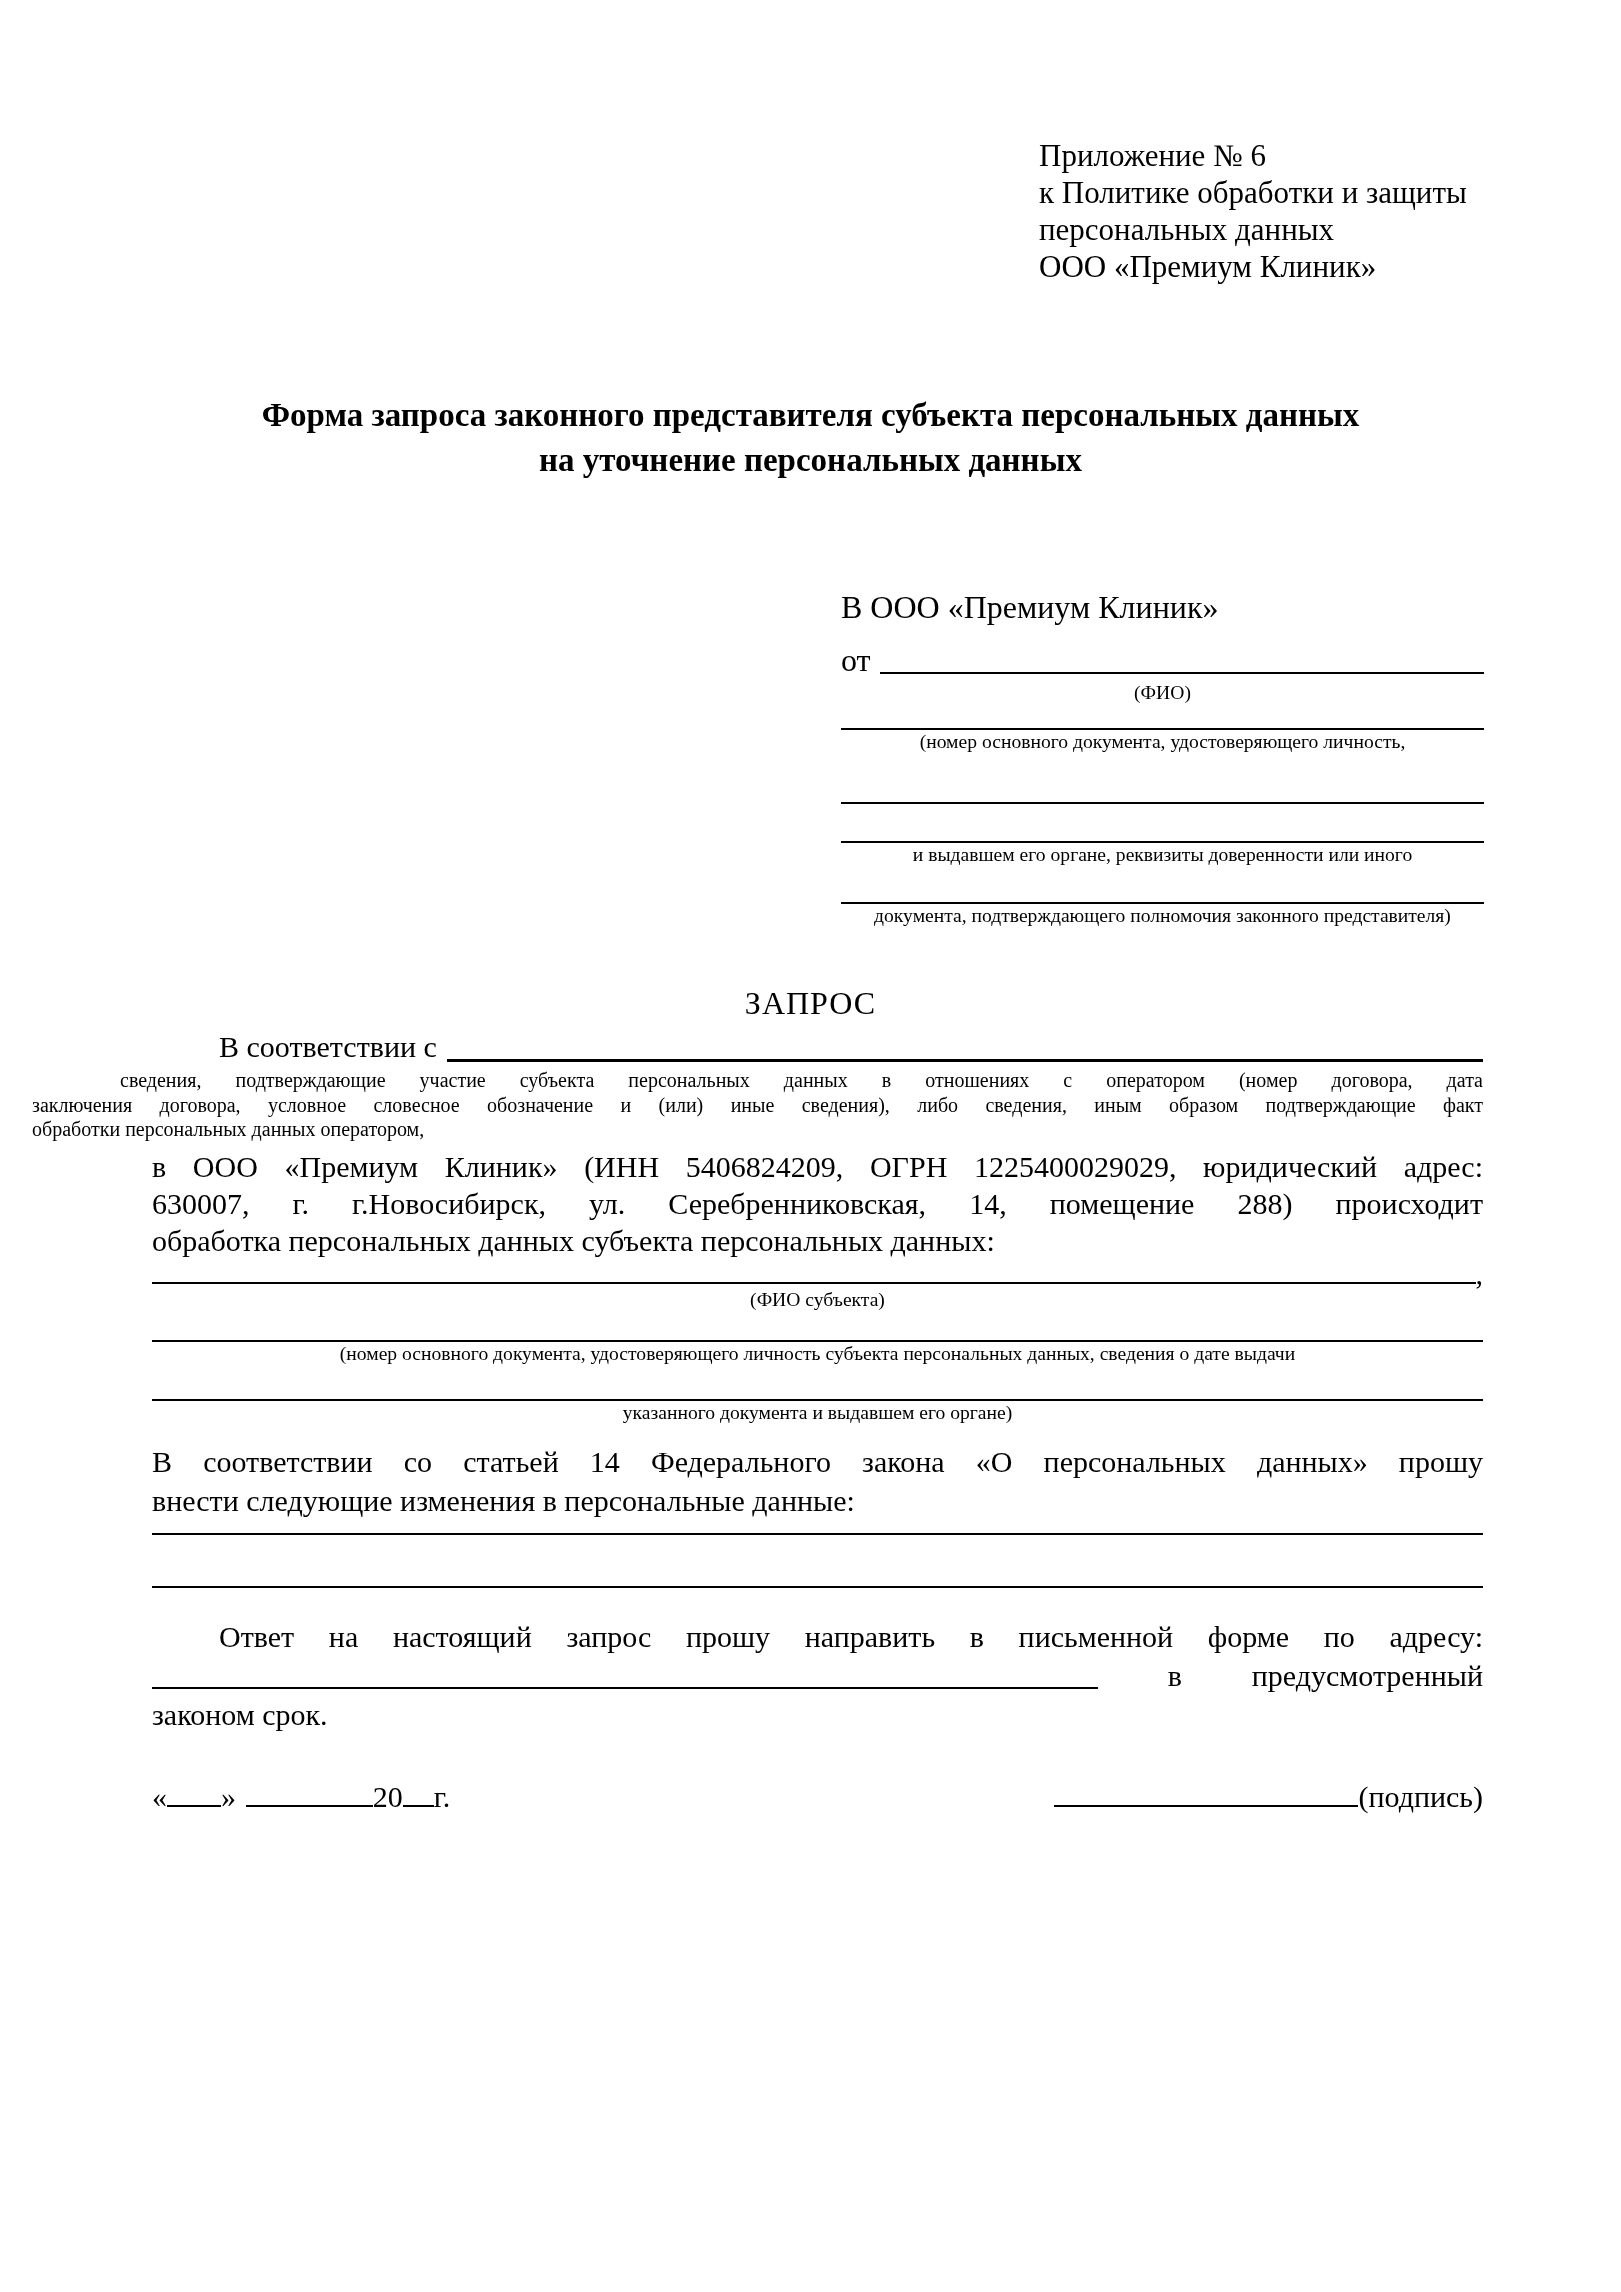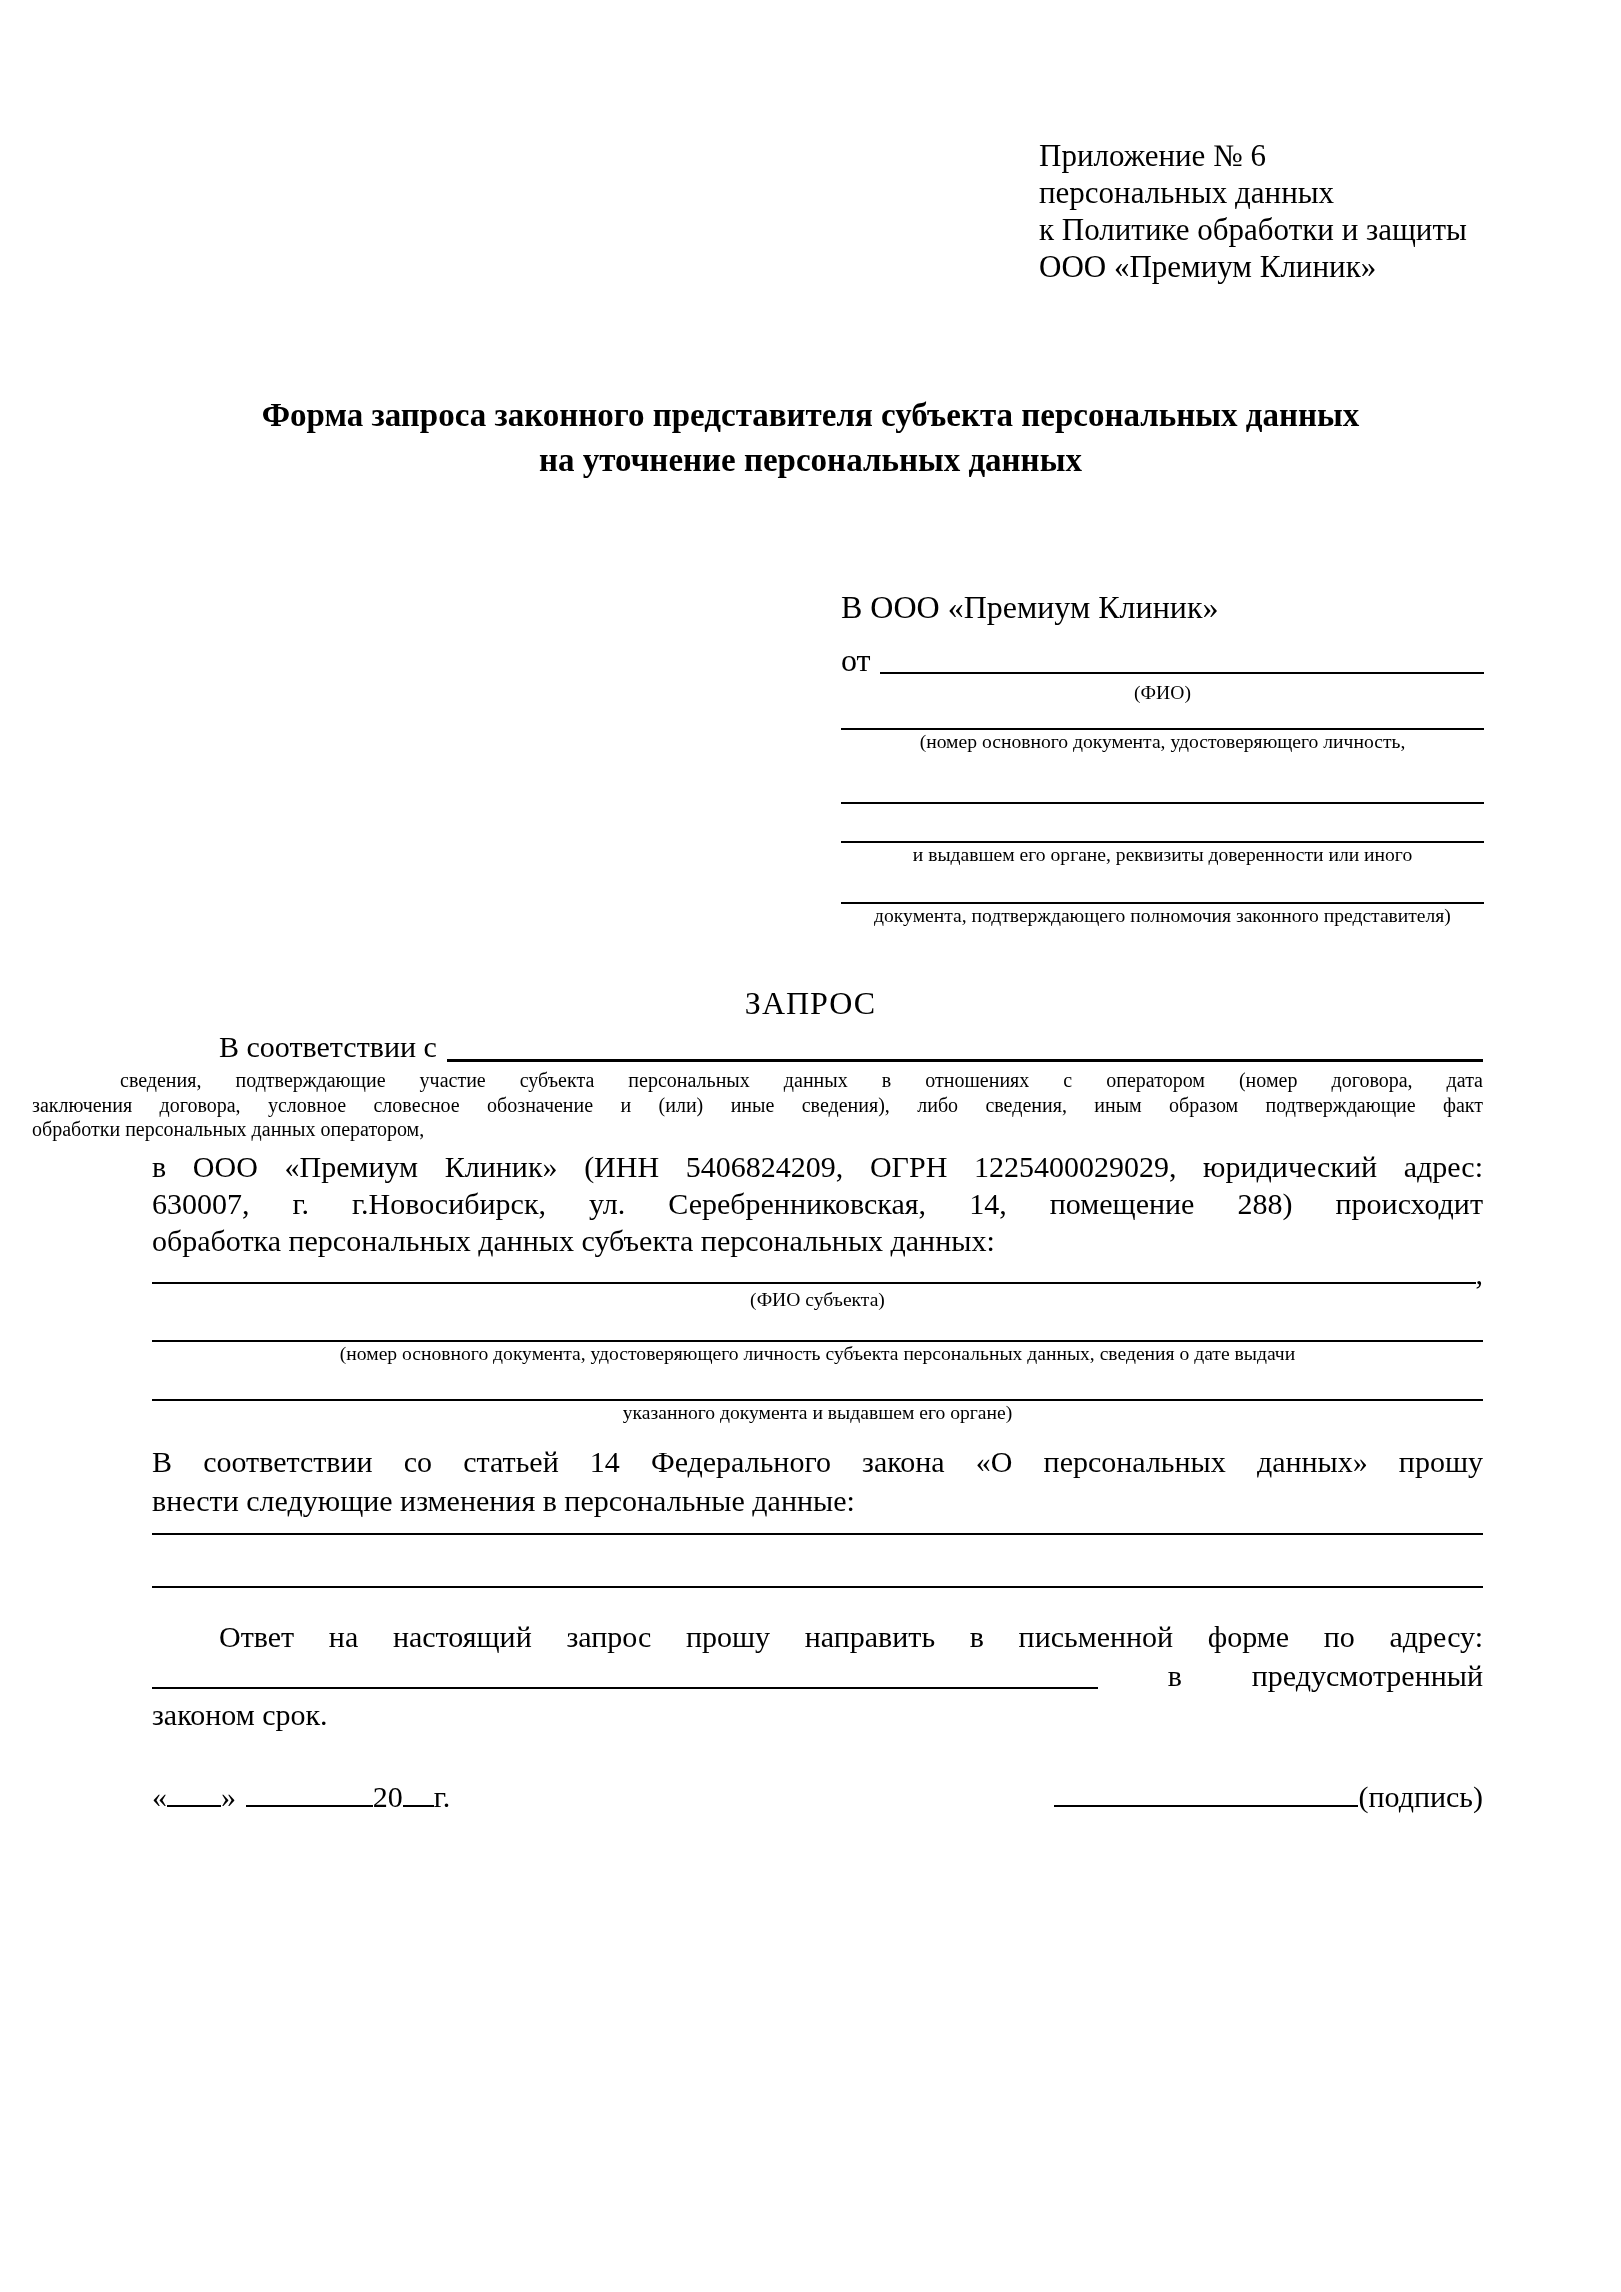--- a/index.html
+++ b/index.html
@@ -91,22 +91,22 @@
   .w310 { width: 304px; }
   .sig-part { white-space: nowrap; }
 </style>
 </head>
 <body>
 
 <div class="page">
 
   <div class="header-block">
     <div>Приложение № 6</div>
+    <div>к Политике обработки и защиты</div>
     <div>персональных данных</div>
-    <div>к Политике обработки и защиты</div>
     <div>ООО «Премиум Клиник»</div>
   </div>
 
   <div class="doc-title">
     <div>Форма запроса законного представителя субъекта персональных данных</div>
     <div>на уточнение персональных данных</div>
   </div>
 
   <div class="addressee">
     <div>В ООО «Премиум Клиник»</div>

